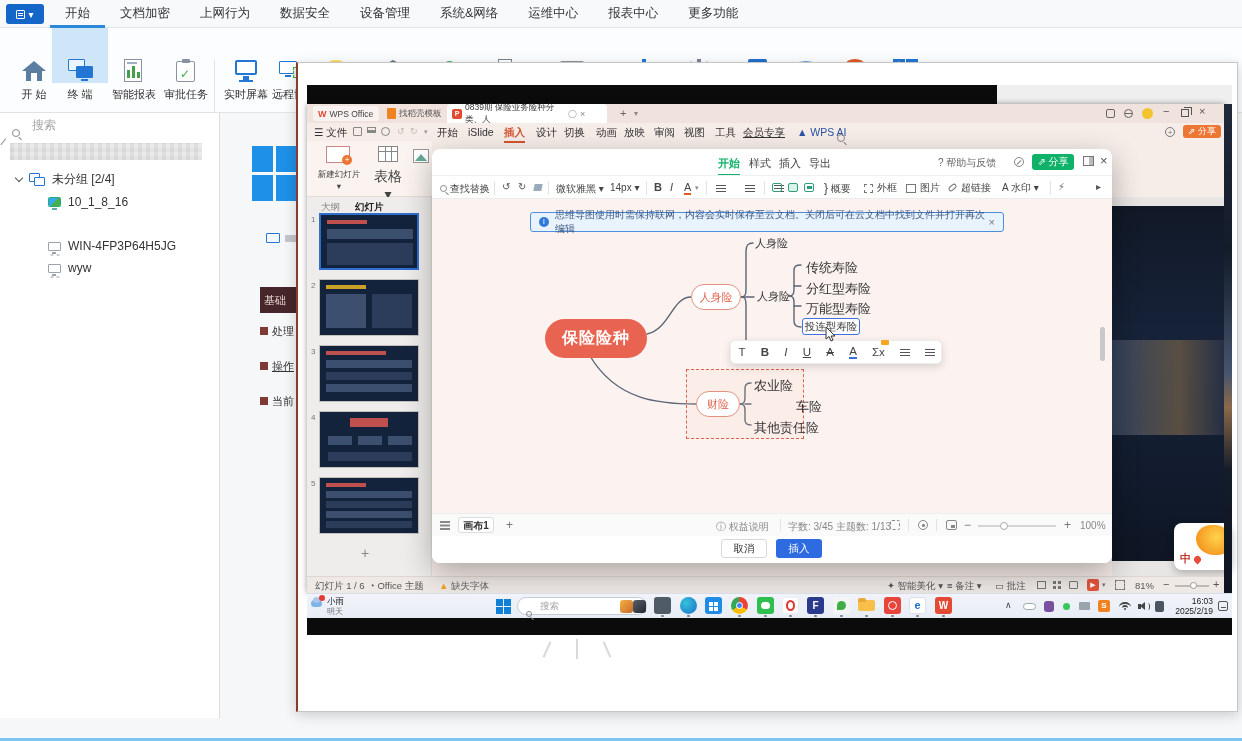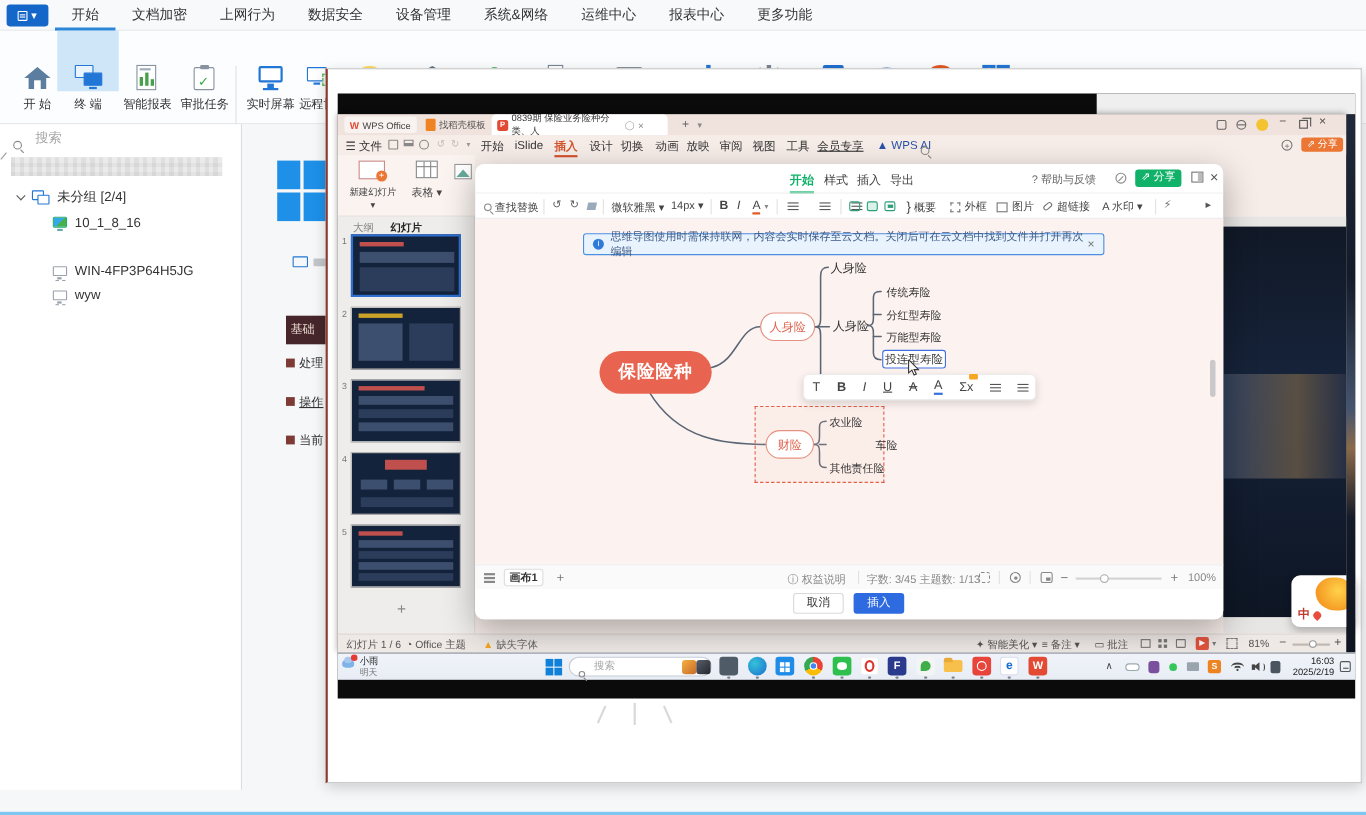--- a/index.html
+++ b/index.html
@@ -59,21 +59,21 @@
 
   
   .dialog { left:125px; top:45px; width:680px; height:414px; background:#fff; border-radius:8px; box-shadow:0 10px 30px rgba(0,0,0,.3); }
   .dlg-tab { position:absolute; top:7px; font-size:11px; color:#444; }
   .dlg-tab.active { color:#10b269; font-weight:bold; border-bottom:2px solid #10b269; padding-bottom:3px; }
   .dlg-toolbar { position:absolute; left:0; top:26px; width:680px; height:24px; border-top:1px solid #f0f0f0; border-bottom:1px solid #ececec; font-size:10px; color:#444; }
   .dlg-canvas { position:absolute; left:0; top:50px; width:680px; height:314px; background:#fcf3f0; overflow:hidden; }
   .banner { position:absolute; left:98px; top:13px; width:474px; height:20px; background:#e9f3fd; border:1px solid #4d8fdf; border-radius:3px; font-size:10px; color:#3c5a86; display:flex; align-items:center; }
   .node-oval { position:absolute; background:#fff; border:1.5px solid #e59182; border-radius:13px; color:#e06450; font-size:11px; display:flex; align-items:center; justify-content:center; }
   .mm-label { position:absolute; font-size:11px; color:#333; }
-  .mm-sub { position:absolute; font-size:10px; color:#333; }
+  .mm-sub { position:absolute; font-size:13px; color:#333; }
   .float-tb { position:absolute; left:298px; top:141px; width:212px; height:24px; background:#fff; border:1px solid #ececec; border-radius:5px; box-shadow:0 3px 8px rgba(0,0,0,.15); display:flex; align-items:center; justify-content:space-around; font-size:11.5px; color:#444; }
   .dlg-bottom { position:absolute; left:0; top:364px; width:680px; height:23px; background:#fafafa; border-top:1px solid #eee; font-size:10px; color:#888; }
   .dlg-footer { position:absolute; left:0; top:387px; width:680px; height:27px; background:#fff; border-radius:0 0 8px 8px; }
   .btn-cancel { position:absolute; left:289px; top:3px; width:46px; height:19px; background:#fff; border:1px solid #d9d9d9; border-radius:3px; font-size:10.5px; color:#333; text-align:center; line-height:17px; }
   .btn-insert { position:absolute; left:344px; top:3px; width:46px; height:19px; background:#2f6be0; border-radius:3px; font-size:10.5px; color:#fff; text-align:center; line-height:19px; }
 
   
   .taskbar { left:0; top:508px; width:925px; height:25px; background:linear-gradient(#f0f3f9,#e8edf5); border-top:1px solid #d9dee6; }
   .tb-ic { position:absolute; top:3px; width:17px; height:17px; border-radius:3px; }
   .tb-dot { position:absolute; top:21px; width:3px; height:2px; border-radius:1px; background:#7b8288; }
@@ -364,21 +364,21 @@
               <div class="abs" style="left:16px;top:9px;width:10px;height:10px;background:#ec7633;border-radius:50%;color:#fff;font-size:8px;line-height:10px;">+</div>
             </div>
             <div style="font-size:8.5px;color:#444;margin-top:3px;"><span>新建幻灯片</span> ▾</div>
           </div>
           <div class="abs" style="left:64px;top:5px;width:34px;height:46px;text-align:center;">
             <div style="position:relative;width:20px;height:16px;margin:0 auto;border:1.3px solid #888;background:#fff;">
               <div class="abs" style="left:0;top:4px;width:18px;height:1px;background:#888;"></div>
               <div class="abs" style="left:6px;top:0;width:1px;height:14px;background:#888;"></div>
               <div class="abs" style="left:12px;top:0;width:1px;height:14px;background:#888;"></div>
             </div>
-            <div style="font-size:10px;color:#444;margin-top:6px;"><span>表格</span> ▾</div>
+            <div style="font-size:14px;color:#444;margin-top:6px;"><span>表格</span> ▾</div>
           </div>
           <div class="abs" style="left:106px;top:8px;width:16px;height:14px;border:1.3px solid #999;background:#fff;">
             <div class="abs" style="left:1px;bottom:1px;width:0;height:0;border-left:6px solid transparent;border-right:6px solid transparent;border-bottom:7px solid #6a9;"></div>
           </div>
         </div>
 
         <div class="abs slidepanel">
           <span class="t" style="left:14px;top:4px;font-size:9.5px;color:#888;">大纲</span>
           <span class="t" style="left:48px;top:4px;font-size:9.5px;color:#222;font-weight:bold;">幻灯片</span>
 

